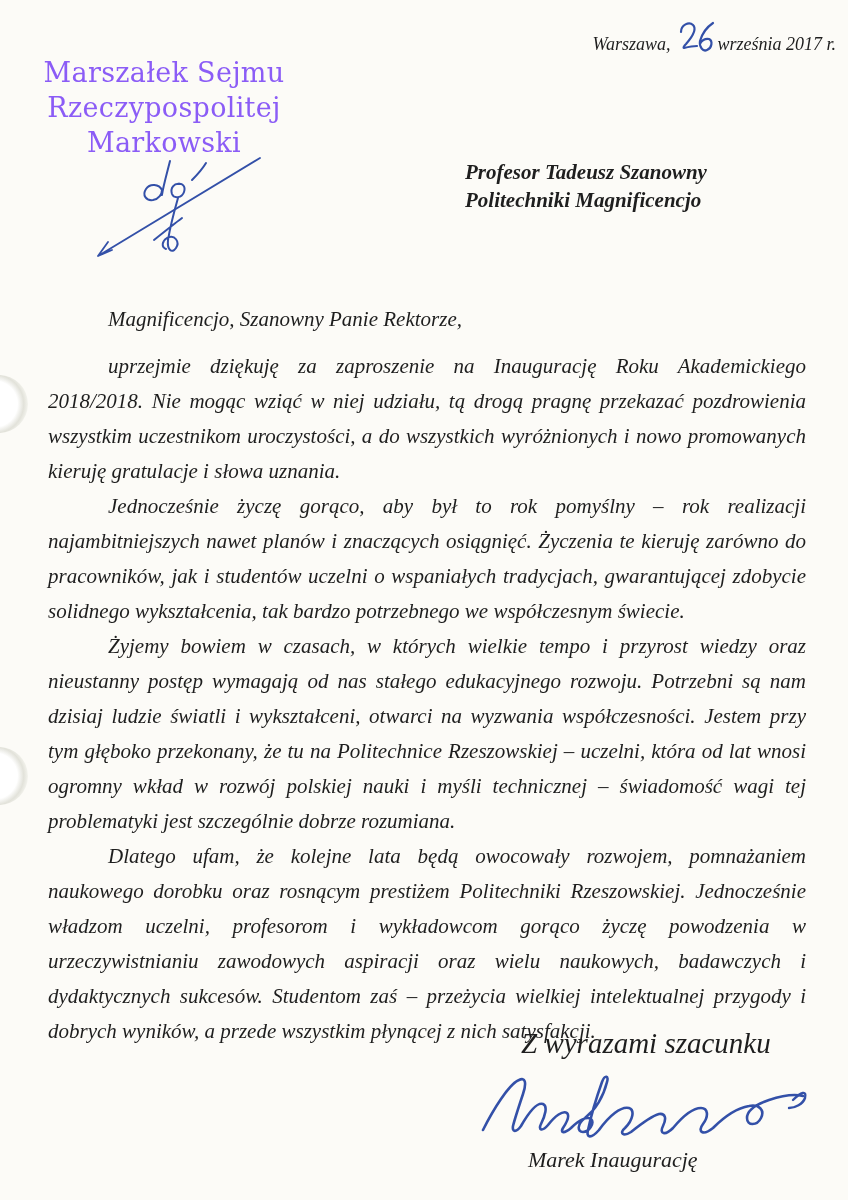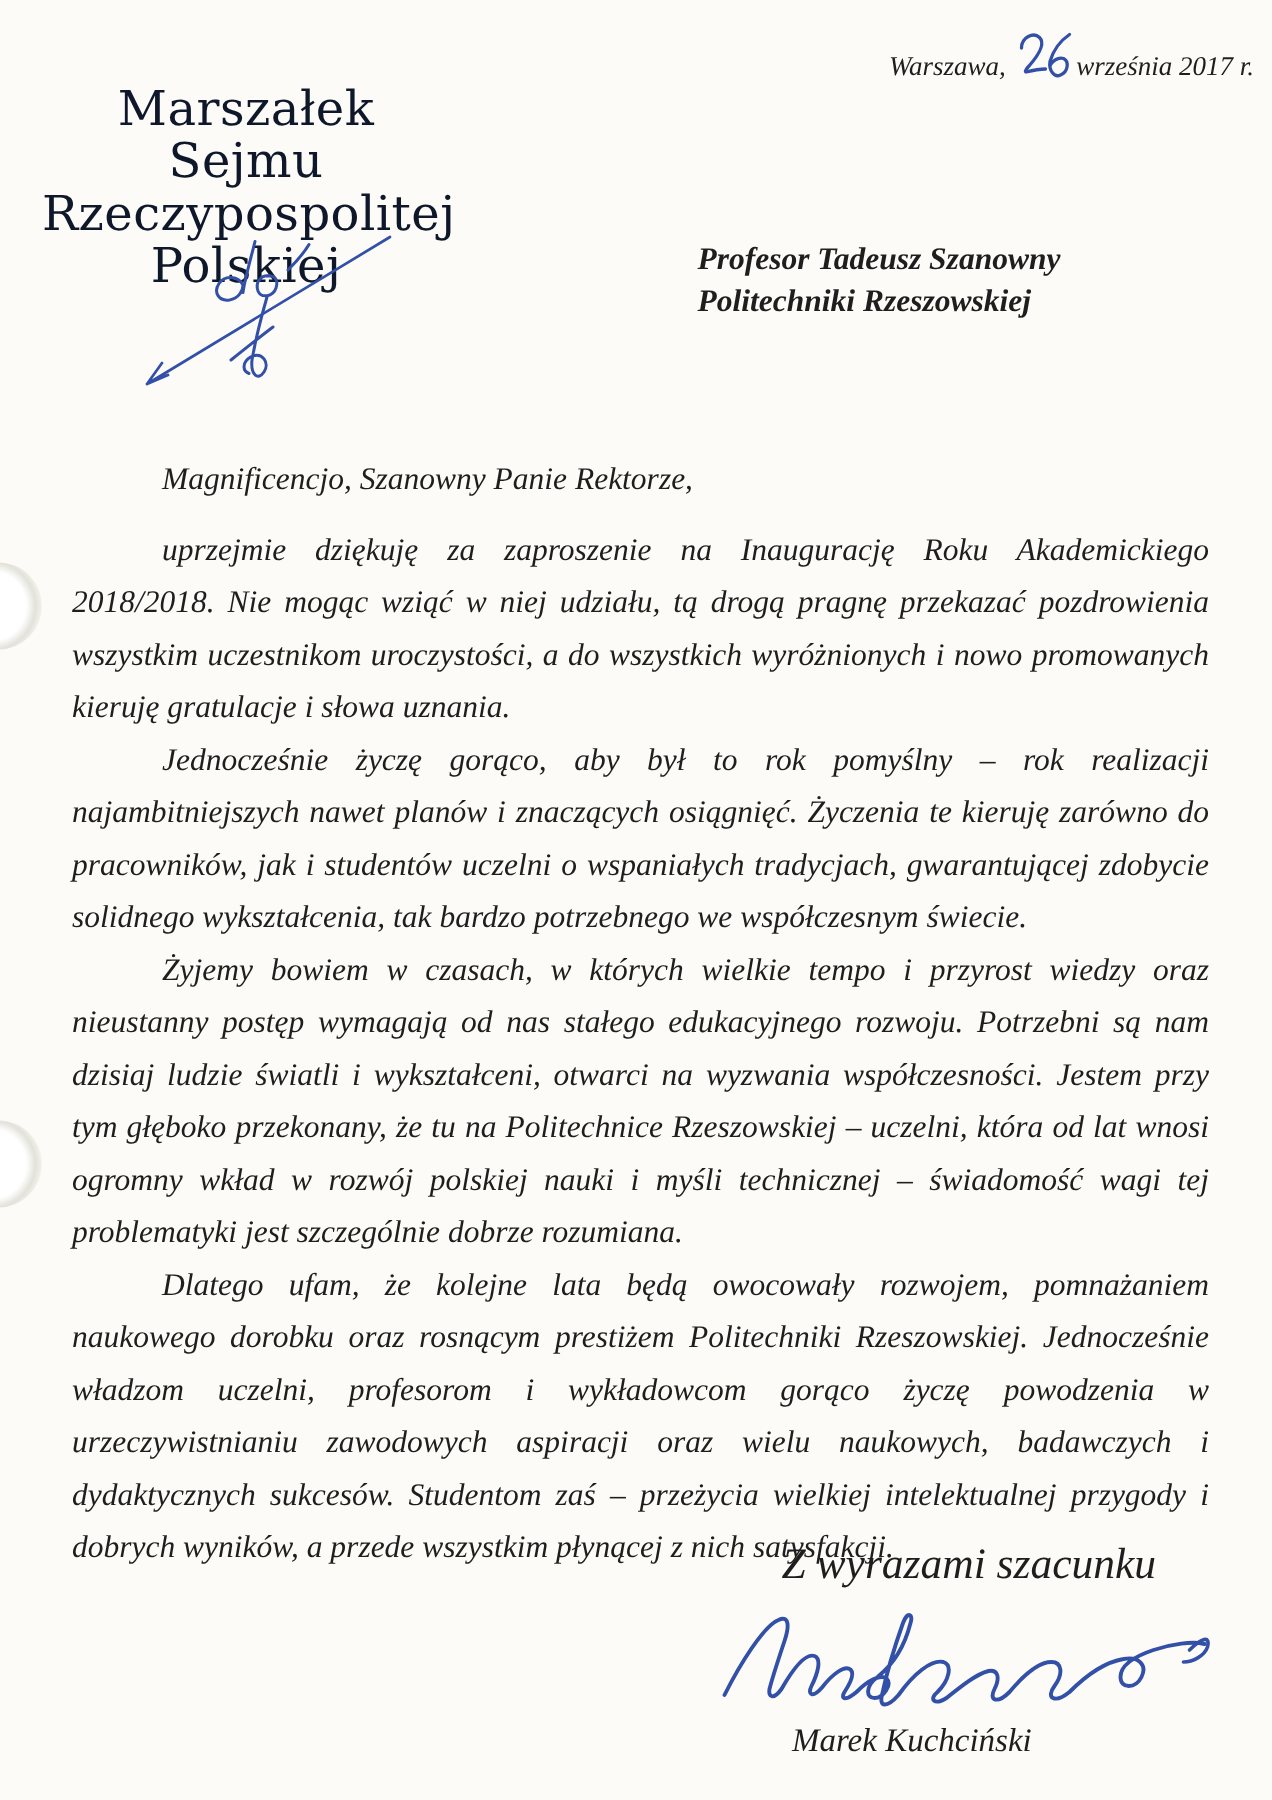--- a/index.html
+++ b/index.html
@@ -18,23 +18,23 @@
     display:flex;align-items:flex-end;
     font-style:italic;font-size:18px;line-height:26px;
     white-space:pre;
   }
   .hw-day{margin:0 1px 3px 6px;}
   
   .letterhead{
     position:absolute;top:55px;left:28px;width:272px;
     text-align:center;
     font-family:"DejaVu Serif", serif;
-    font-size:32px;line-height:35px;
+    font-size:27px;line-height:35px;
     letter-spacing:0.3px;
-    color:#0f172a;
+    color:#8b5cf6;
   }
   
   .annotation{position:absolute;left:92px;top:150px;}
   
   .addressee{
     position:absolute;left:465px;top:158px;
     font-style:italic;font-weight:bold;
     font-size:21px;line-height:28px;
   }
   
@@ -74,49 +74,49 @@
     <span>Warszawa,</span>
     <svg class="hw-day" width="40" height="34" viewBox="0 0 40 34" aria-label="26">
       <path d="M5,12 C5,5 13,1 17,5 C21,9 17,16 10,24 C8,26 7,28 8,28 C12,27 17,26 21,26" stroke-width="2.2"></path>
       <path d="M37,3 C31,7 26,14 24,21 C23,27 27,32 31,30 C36,28 37,21 33,19 C29,18 25,21 24,24" stroke-width="2.2"></path>
     </svg>
     <span>września 2017 r.</span>
   </div>
 
   <div class="letterhead">
     <div>Marszałek Sejmu</div>
-    <div>Rzeczypospolitej Polskiej</div>
+    <div>Rzeczypospolitej Markowski</div>
   </div>
 
   <svg class="annotation" width="172" height="115" viewBox="0 0 172 115" aria-label="do">
     <path d="M78,11 C75,23 71,37 70,45 M70,40 C67,34 58,33 54,39 C50,45 54,51 61,50 C67,49 70,44 70,40" stroke-width="2"></path>
     <path d="M88,34 C82,33 78,38 80,44 C82,49 90,48 92,42 C94,36 90,33 86,34" stroke-width="2"></path>
     <path d="M100,30 C106,24 111,18 114,13" stroke-width="2"></path>
     <path d="M168,8 L6,106 M6,106 L20,100 M6,106 L16,92" stroke-width="1.8"></path>
     <path d="M86,48 C82,62 78,78 76,90 C75,100 80,104 84,98 C88,92 83,84 75,88 C70,91 69,97 74,99 M62,90 C72,82 82,74 90,68" stroke-width="2"></path>
   </svg>
 
   <div class="addressee">
     <div>Profesor Tadeusz Szanowny</div>
-    <div>Politechniki Rzeszowskiej</div>
+    <div>Politechniki Magnificencjo</div>
   </div>
 
   <div class="body">
     <p class="salutation">Magnificencjo, Szanowny Panie Rektorze,</p>
     <p class="para">uprzejmie dziękuję za zaproszenie na Inaugurację Roku Akademickiego 2018/2018. Nie mogąc wziąć w niej udziału, tą drogą pragnę przekazać pozdrowienia wszystkim uczestnikom uroczystości, a do wszystkich wyróżnionych i nowo promowanych kieruję gratulacje i słowa uznania.</p>
     <p class="para">Jednocześnie życzę gorąco, aby był to rok pomyślny – rok realizacji najambitniejszych nawet planów i znaczących osiągnięć. Życzenia te kieruję zarówno do pracowników, jak i studentów uczelni o wspaniałych tradycjach, gwarantującej zdobycie solidnego wykształcenia, tak bardzo potrzebnego we współczesnym świecie.</p>
     <p class="para">Żyjemy bowiem w czasach, w których wielkie tempo i przyrost wiedzy oraz nieustanny postęp wymagają od nas stałego edukacyjnego rozwoju. Potrzebni są nam dzisiaj ludzie światli i wykształceni, otwarci na wyzwania współczesności. Jestem przy tym głęboko przekonany, że tu na Politechnice Rzeszowskiej – uczelni, która od lat wnosi ogromny wkład w rozwój polskiej nauki i myśli technicznej – świadomość wagi tej problematyki jest szczególnie dobrze rozumiana.</p>
     <p class="para">Dlatego ufam, że kolejne lata będą owocowały rozwojem, pomnażaniem naukowego dorobku oraz rosnącym prestiżem Politechniki Rzeszowskiej. Jednocześnie władzom uczelni, profesorom i wykładowcom gorąco życzę powodzenia w urzeczywistnianiu zawodowych aspiracji oraz wielu naukowych, badawczych i dydaktycznych sukcesów. Studentom zaś – przeżycia wielkiej intelektualnej przygody i dobrych wyników, a przede wszystkim płynącej z nich satysfakcji.</p>
   </div>
 
   <div class="closing">Z wyrazami szacunku</div>
 
   <svg class="signature" width="338" height="82" viewBox="0 0 338 82" aria-label="signature">
     <path stroke-width="2.6" d="M8,64 C18,44 34,18 44,14 C50,11 52,16 48,28 C44,40 40,52 38,60 C37,66 41,67 46,60 C54,46 62,36 68,38 C73,40 70,50 66,58 C63,64 67,66 73,59 C80,50 88,44 92,47 C95,50 92,56 88,62 C85,67 89,68 96,62 C104,54 112,50 116,53 C120,57 114,66 108,66 C102,66 102,58 110,52 C120,44 128,32 132,16 C134,10 130,8 127,16 C122,30 116,50 113,64 C111,72 116,73 124,64 C134,50 146,40 154,42 C160,44 158,54 150,62 C144,67 148,71 156,66 C166,58 176,50 184,48 C190,47 192,52 188,60 C184,68 190,70 198,62 C208,50 218,42 226,42 C233,42 234,50 228,58 C222,66 228,70 238,62 C250,50 262,42 274,40 C284,38 290,44 286,52 C282,60 272,60 272,52 C272,44 282,38 294,34 C306,30 320,28 328,30"></path>
     <path stroke-width="2.4" d="M318,34 C326,26 332,24 330,32 C328,38 320,42 314,42"></path>
   </svg>
 
-  <div class="signer">Marek Kuchciński</div>
+  <div class="signer">Marek Inaugurację</div>
 
   <div class="hole-punch hp1"></div>
   <div class="hole-punch hp2"></div>
 
 </div>
 
 </body></html>

